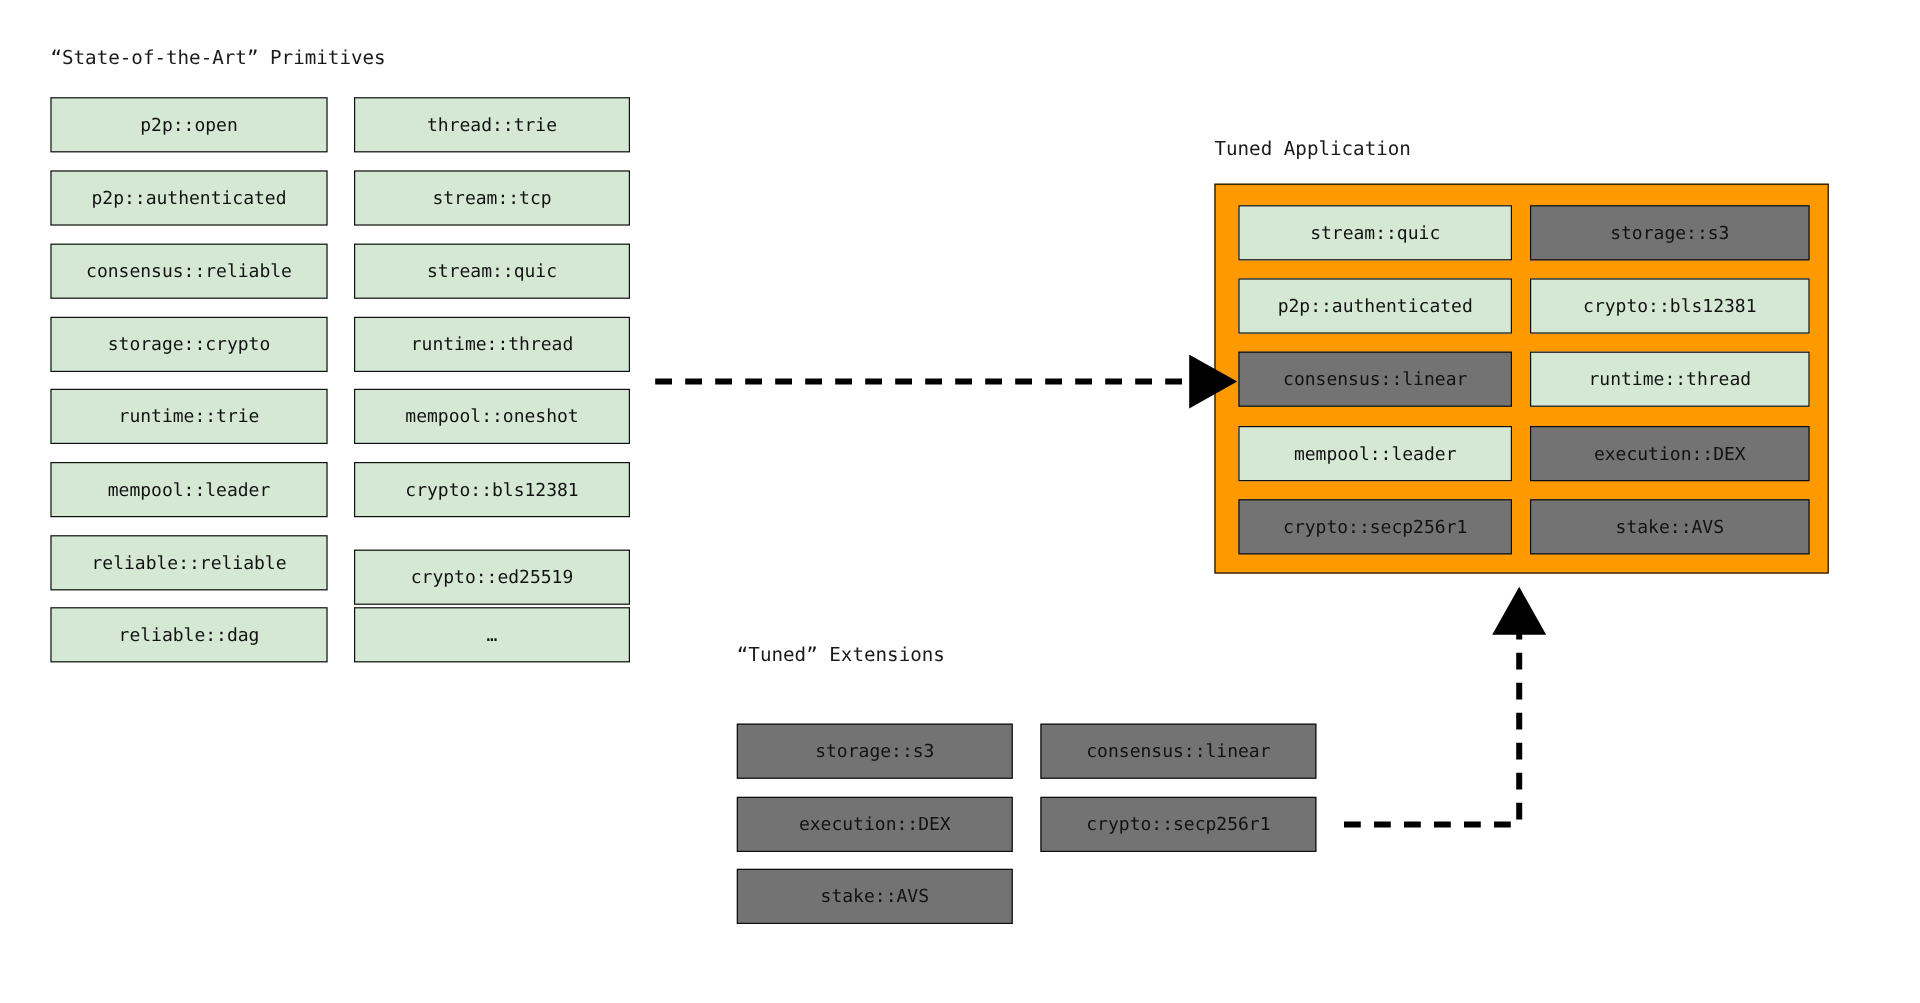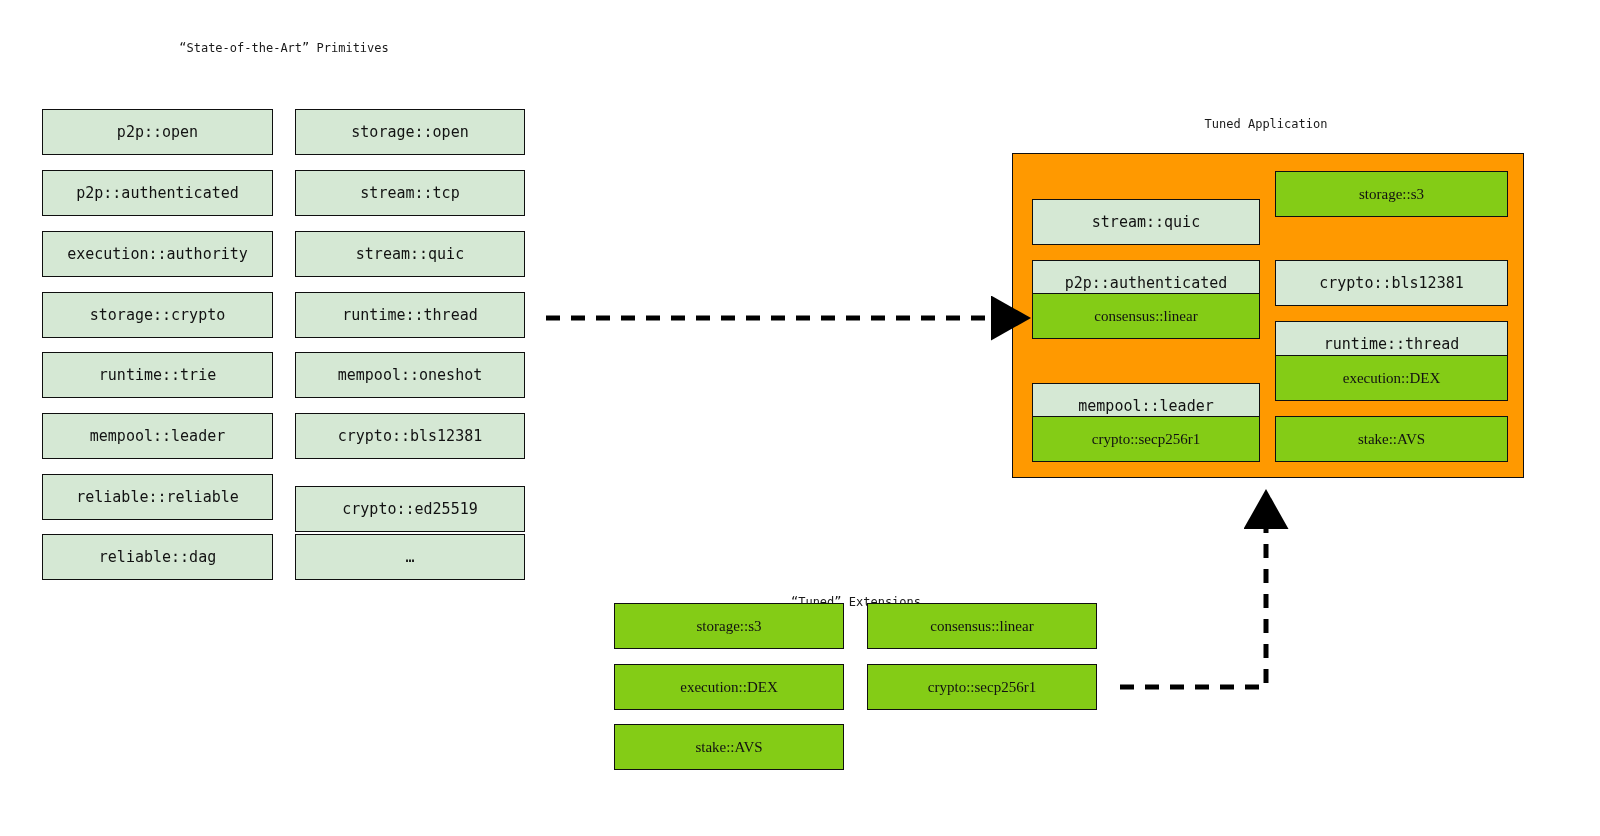--- a/index.html
+++ b/index.html
@@ -17,58 +17,57 @@
   }
 
   .canvas {
     position: absolute;
     inset: 0;
   }
 
   
   .section-title {
     position: absolute;
-    font-size: 12px;
+    font-size: 16px;
     line-height: 20px;
     letter-spacing: 0px;
     color: #1a1a1a;
     white-space: nowrap;
-    text-align: center;
   }
   #title-primitives {
     left: 42px;
     top: 38px;
     width: 484px;
   }
   #title-application {
     left: 1012px;
     top: 114px;
     width: 508px;
   }
   #title-extensions {
     left: 614px;
-    top: 592px;
+    top: 536px;
     width: 484px;
   }
 
   
   .node {
     position: absolute;
     box-sizing: border-box;
     border: 1.6px solid #0f0f0f;
     display: flex;
     align-items: center;
     justify-content: center;
     font-size: 15px;
     line-height: 1;
     color: #121212;
     white-space: nowrap;
   }
-  .node.green { background: #d5e8d4; margin-top: 28px; }
-  .node.pink  { background: #84cc16; font-family: Liberation Serif, serif; }
+  .node.green { background: #d5e8d4; }
+  .node.pink  { background: #737373; }
 
   
   .prim-col-a { left: 42px;  width: 231px; height: 46px; }
   .prim-col-b { left: 295px; width: 230px; height: 46px; }
 
   
   #app-panel {
     position: absolute;
     left: 1012px;
     top: 153px;
@@ -101,28 +100,28 @@
 <div class="canvas">
 
   <div class="section-title" id="title-primitives">“State-of-the-Art” Primitives</div>
 
   <div class="section-title" id="title-application">Tuned Application</div>
 
   <div class="section-title" id="title-extensions">“Tuned” Extensions</div>
 
   <div class="node green prim-col-a" style="top:81px">p2p::open</div>
   <div class="node green prim-col-a" style="top:142px">p2p::authenticated</div>
-  <div class="node green prim-col-a" style="top:203px">execution::authority</div>
+  <div class="node green prim-col-a" style="top:203px">consensus::reliable</div>
   <div class="node green prim-col-a" style="top:264px">storage::crypto</div>
   <div class="node green prim-col-a" style="top:324px">runtime::trie</div>
   <div class="node green prim-col-a" style="top:385px">mempool::leader</div>
   <div class="node green prim-col-a" style="top:446px">reliable::reliable</div>
   <div class="node green prim-col-a" style="top:506px">reliable::dag</div>
 
-  <div class="node green prim-col-b" style="top:81px">storage::open</div>
+  <div class="node green prim-col-b" style="top:81px">thread::trie</div>
   <div class="node green prim-col-b" style="top:142px">stream::tcp</div>
   <div class="node green prim-col-b" style="top:203px">stream::quic</div>
   <div class="node green prim-col-b" style="top:264px">runtime::thread</div>
   <div class="node green prim-col-b" style="top:324px">mempool::oneshot</div>
   <div class="node green prim-col-b" style="top:385px">crypto::bls12381</div>
   <div class="node green prim-col-b" style="top:458px">crypto::ed25519</div>
   <div class="node green prim-col-b" style="top:506px">…</div>
 
   <div id="app-panel"></div>
 

